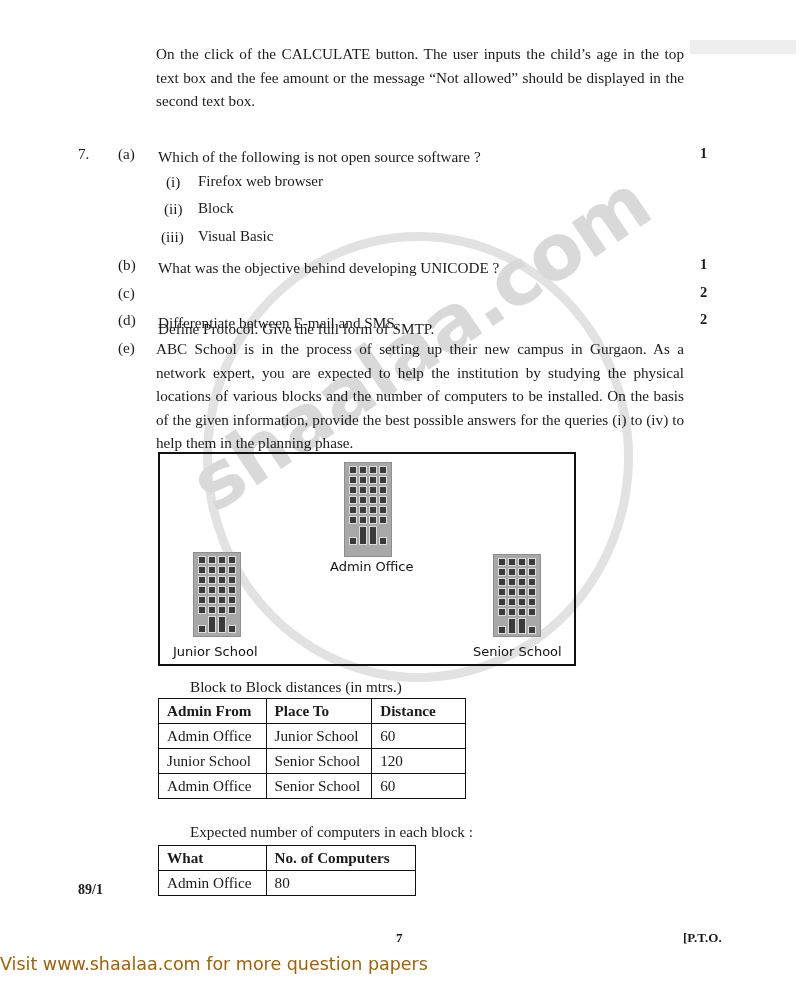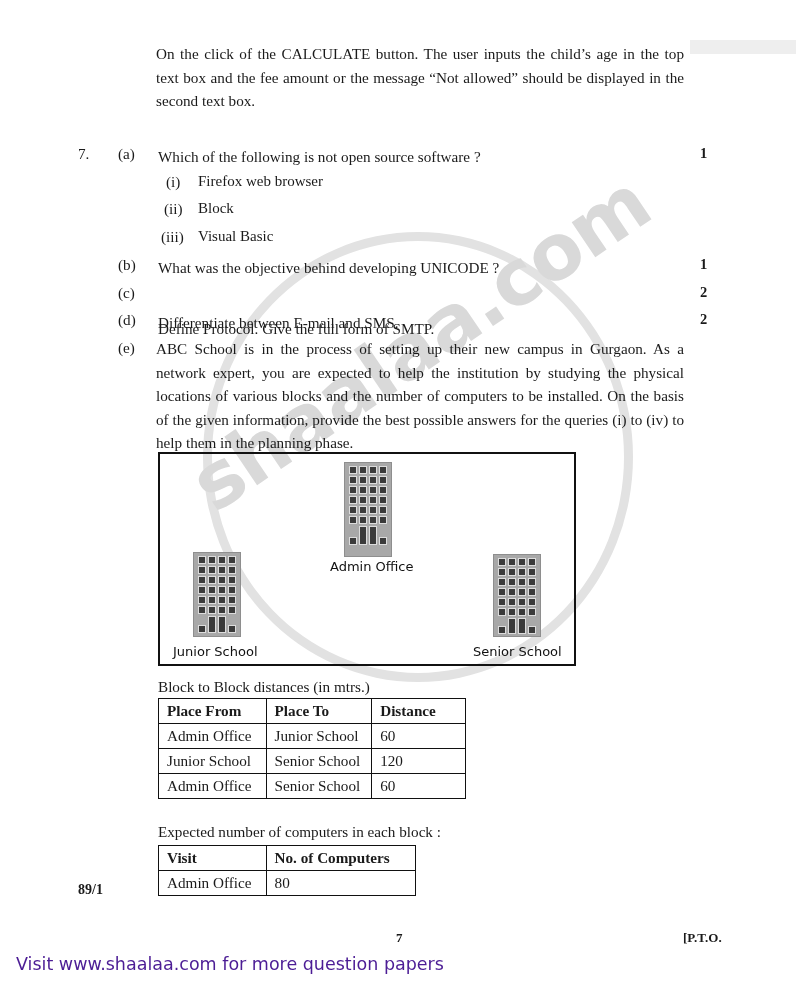--- a/index.html
+++ b/index.html
@@ -162,20 +162,21 @@
     font-family: "DejaVu Sans", sans-serif;
     font-size: 13px;
     color: #111;
     white-space: nowrap;
   }
 
   
   .caption {
     position: absolute;
     font-size: 15.2px;
+    margin-left: 32px;
   }
   table.doc {
     position: absolute;
     border-collapse: collapse;
     font-size: 15.2px;
     background: transparent;
   }
   table.doc td, table.doc th {
     border: 1px solid #111;
     padding: 3px 8px;
@@ -206,25 +207,25 @@
   }
   #foot-pto {
     position: absolute;
     left: 683px;
     top: 930px;
     font-size: 13px;
     font-weight: 700;
   }
   #foot-visit {
     position: absolute;
-    left: 16px;
+    left: 0;
     top: 954px;
     font-family: "DejaVu Sans", sans-serif;
     font-size: 17.5px;
-    color: #4c1d95;
+    color: #a16207;
   }
 </style>
 </head>
 <body>
 
 <div id="watermark-layer">
   <div id="wm-ring"></div>
   <div id="wm-text">shaalaa.com</div>
   <div id="wm-smudge"></div>
 </div>
@@ -403,21 +404,21 @@
     </div>
     <div class="blabel" style="left:313px; top:190px;">Senior School</div>
 
   </div>
 
   <div class="caption" style="left:158px; top:678px;">Block to Block distances (in mtrs.)</div>
 
   <table class="doc" id="distance-table" style="left:158px; top:698px; width:308px;">
     <thead>
       <tr>
-        <th style="width:108px;">Place From</th>
+        <th style="width:108px;">Admin From</th>
         <th style="width:106px;">Place To</th>
         <th style="width:94px;">Distance</th>
       </tr>
     </thead>
     <tbody>
       <tr>
         <td>Admin Office</td>
         <td>Junior School</td>
         <td class="cell-center">60</td>
       </tr>
@@ -432,21 +433,21 @@
         <td class="cell-center">60</td>
       </tr>
     </tbody>
   </table>
 
   <div class="caption" style="left:158px; top:823px;">Expected number of computers in each block :</div>
 
   <table class="doc" id="computers-table" style="left:158px; top:845px; width:258px;">
     <thead>
       <tr>
-        <th style="width:108px;">Visit</th>
+        <th style="width:108px;">What</th>
         <th style="width:150px;">No. of Computers</th>
       </tr>
     </thead>
     <tbody>
       <tr>
         <td>Admin Office</td>
         <td class="cell-center">80</td>
       </tr>
     </tbody>
   </table>

